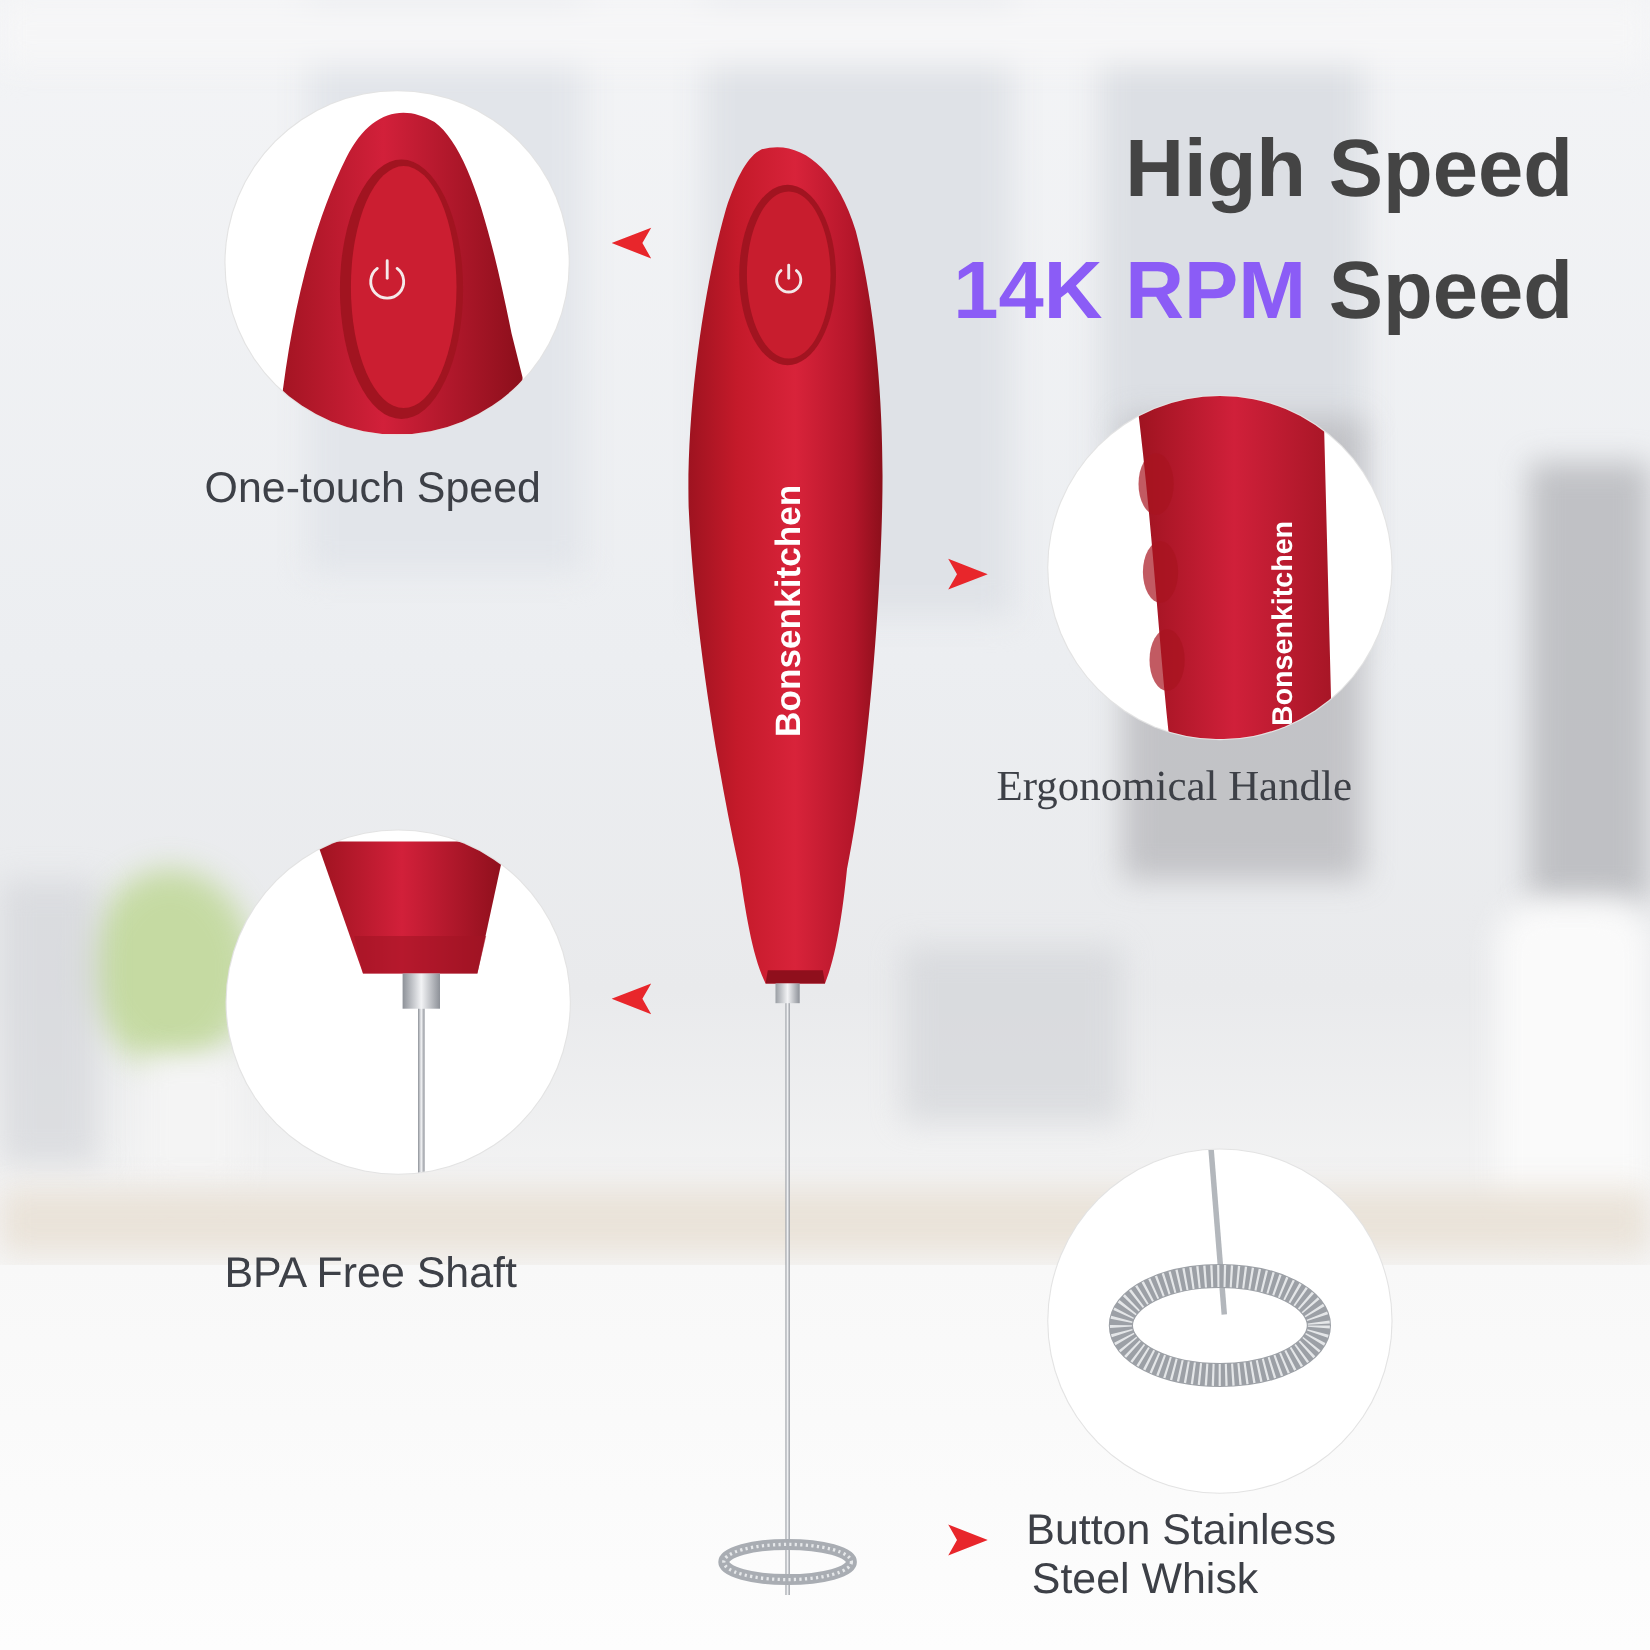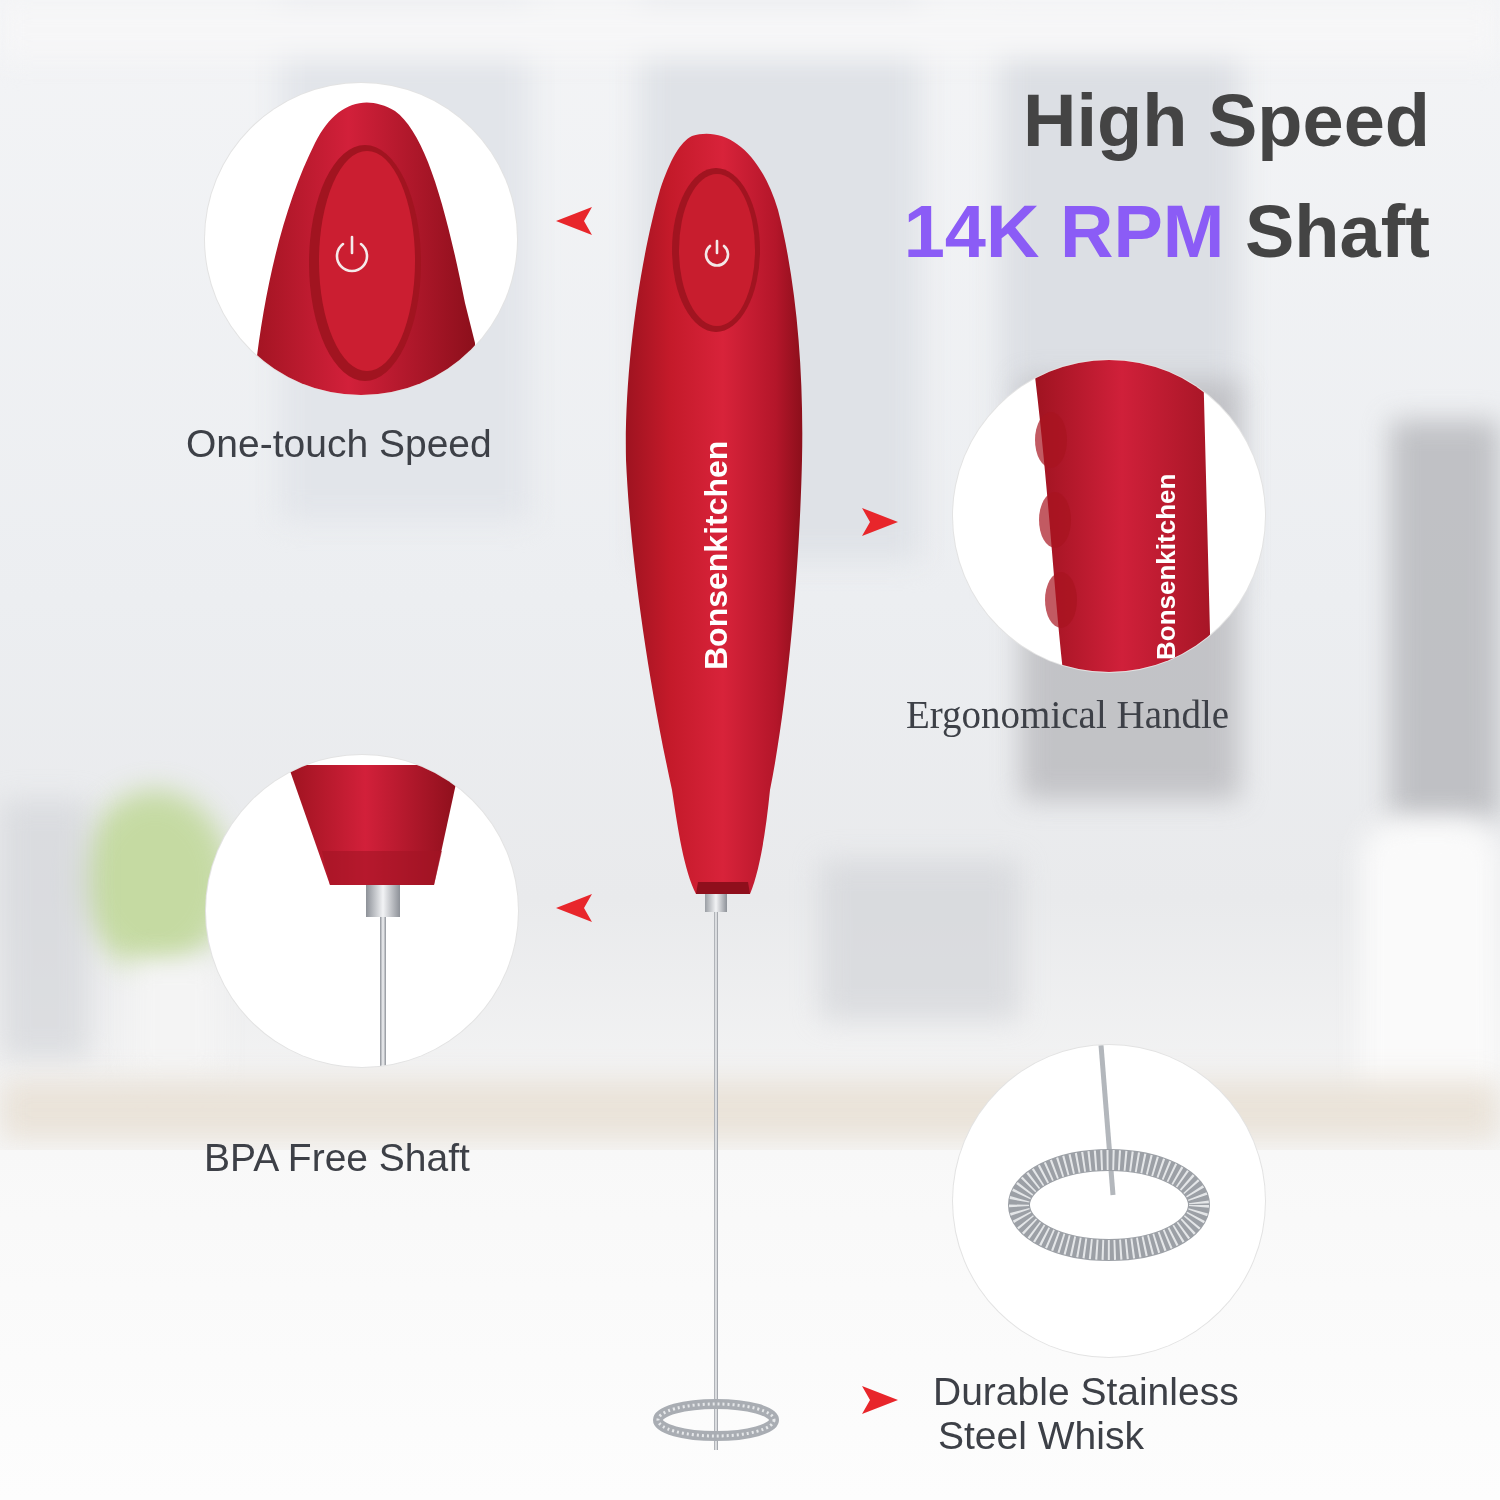--- a/index.html
+++ b/index.html
@@ -1,20 +1,20 @@
 <!DOCTYPE html>
 <html><head>
 <meta charset="utf-8">
 <style>
   html,body{margin:0;padding:0;}
   body{width:1500px;height:1500px;overflow:hidden;position:relative;font-family:"Liberation Sans",sans-serif;background:#eef0f2;}
   .bg{position:absolute;inset:0;overflow:hidden;}
   .bg div{position:absolute;}
   .blur{filter:blur(14px);}
-  .headline{position:absolute;right:70px;text-align:right;font-weight:bold;font-family:"Liberation Sans",sans-serif;line-height:1;letter-spacing:0px;}
+  .headline{position:absolute;right:70px;text-align:right;font-weight:bold;font-family:"Liberation Sans",sans-serif;line-height:1;letter-spacing:0px;margin-top:32px;}
   .h1{top:84px;font-size:74px;color:#444;}
   .h2{top:195px;font-size:74px;}
   .h2 .red{color:#8b5cf6;}
   .h2 .dark{color:#444;}
   .circle{position:absolute;border-radius:50%;background:#fff;overflow:hidden;box-shadow:0 0 0 1px #e3e3e3;}
   .caption{position:absolute;font-size:39px;color:#3d4047;white-space:nowrap;font-family:"Liberation Sans",sans-serif;}
   .arrow{position:absolute;width:0;height:0;}
   .arrow svg{display:block;}
   .vtext{position:absolute;color:#fff;font-weight:bold;white-space:nowrap;transform-origin:left top;font-family:"Liberation Sans",sans-serif;}
 </style>
@@ -37,21 +37,21 @@
   <div class="blur" style="left:820px;top:860px;width:200px;height:160px;background:#d3d5d9;opacity:.7;"></div>
   <div class="blur" style="left:1360px;top:820px;width:140px;height:300px;background:#fafafa;border-radius:40px;"></div>
 
   <div class="blur" style="left:0;top:1080px;width:1500px;height:60px;background:#e9e1d6;opacity:.9;"></div>
   <div style="left:0;top:1150px;width:1500px;height:350px;background:linear-gradient(180deg,#f8f8f8,#fdfdfd);"></div>
 </div>
 
 <div class="headline h1">High Speed</div>
 <div class="headline h2">
   <span class="red">14K RPM</span>
-  <span class="dark">Shaft</span>
+  <span class="dark">Speed</span>
 </div>
 
 <div style="position:absolute;left:600px;top:130px;width:240px;height:1320px;">
   <svg width="240" height="1320" viewBox="0 0 240 1320">
     <defs>
       <linearGradient id="redBody" x1="0" x2="1" y1="0" y2="0">
         <stop offset="0" stop-color="#9e1320"></stop>
         <stop offset="0.25" stop-color="#c41a2a"></stop>
         <stop offset="0.55" stop-color="#d8233a"></stop>
         <stop offset="0.85" stop-color="#b4162a"></stop>
@@ -168,19 +168,19 @@
     </svg>
 </div>
 
 <div class="circle" style="left:953px;top:1045px;width:312px;height:312px;">
   <svg width="312" height="312" viewBox="0 0 312 312">
     <line x1="148" y1="0" x2="160" y2="150" stroke="#b3b7bc" stroke-width="5"></line>
     <ellipse cx="156" cy="160" rx="90" ry="45" fill="none" stroke="#9ca0a6" stroke-width="22"></ellipse>
     <ellipse cx="156" cy="160" rx="90" ry="45" fill="none" stroke="#e4e6e8" stroke-width="20" stroke-dasharray="2 4"></ellipse>
   </svg>
 </div>
-<div class="caption" style="left:933px;top:1370px;">Durable Stainless</div>
+<div class="caption" style="left:933px;top:1370px;">Button Stainless</div>
 <div class="caption" style="left:938px;top:1414px;">Steel Whisk</div>
 <div class="arrow" style="left:860px;top:1384px;">
   <svg width="38" height="32" viewBox="0 0 38 32">
       <path d="M38 16 L2 2 L10 16 L2 30 Z" fill="#e8262b"></path>
     </svg>
 </div>
 
 </body></html>

